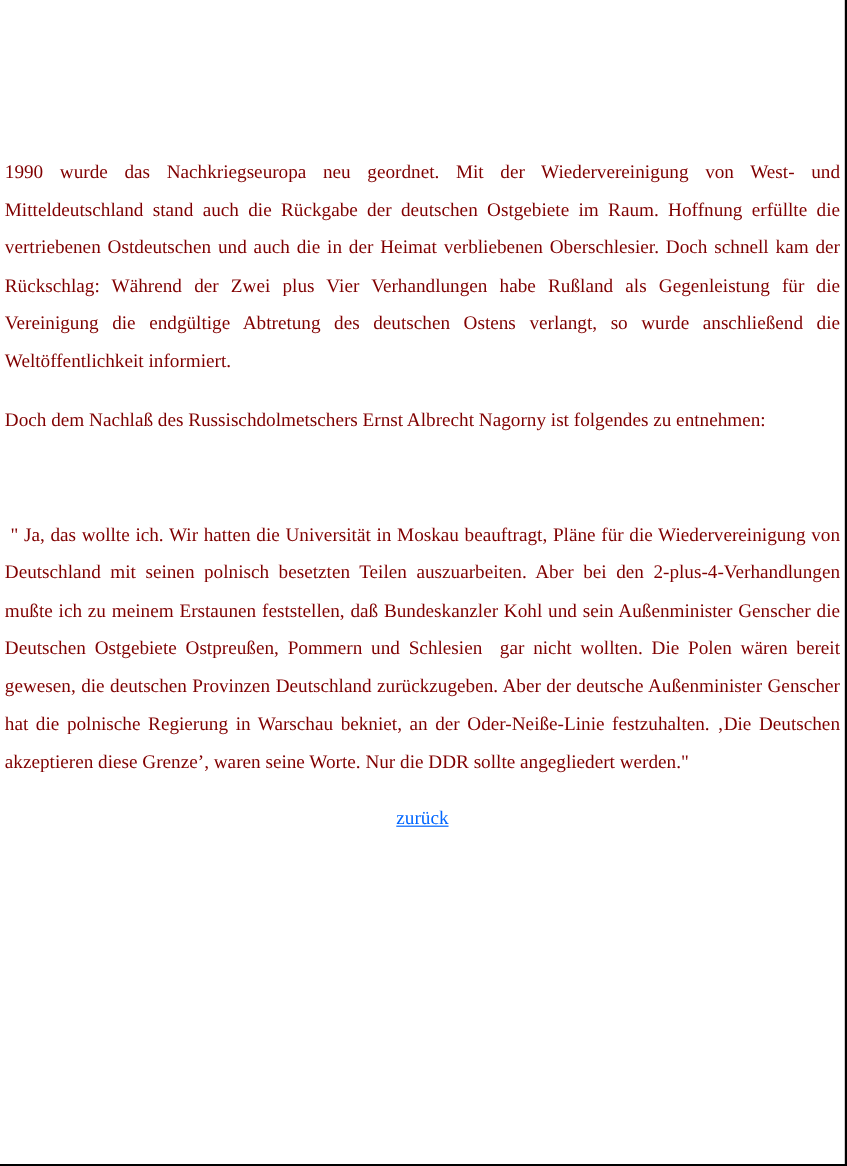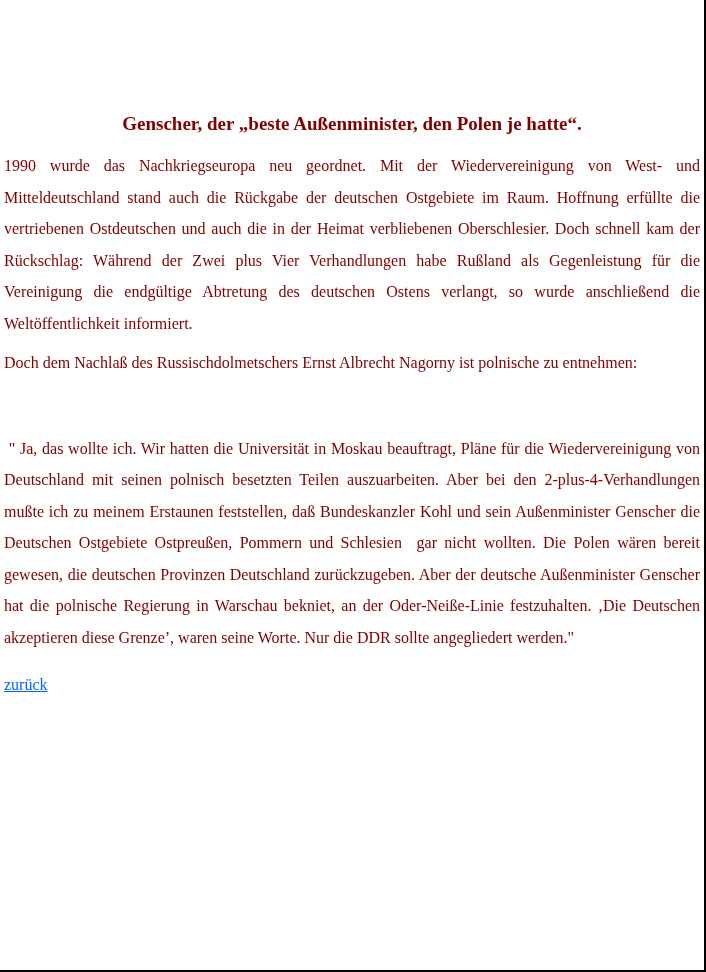--- a/index.html
+++ b/index.html
@@ -15,36 +15,35 @@
     }
     .content {
       position: absolute; left: 4px; top: 110px; width: 696px;
       color: #800000;
     }
     .title {
       text-align: center; font-weight: bold; font-size: 19px;
       line-height: 28px; margin: 0 0 12px 0;
     }
     p.para {
-      margin: 8px 0 7px 0; font-size: 16px; line-height: 31.5px;
+      margin: 18px 0 7px 0; font-size: 16px; line-height: 31.5px;
       text-align: justify;
     }
     .spacer { height: 39px; }
     .back {
-      font-size: 16px; line-height: 24px; margin-top: 20px;
+      text-align: center; font-size: 16px; line-height: 24px; margin-top: 20px;
     }
     .back a { color: #0066ff; text-decoration: underline; }
   </style>
 </head>
 <body>
 
 <div class="frame"></div>
 
 <div class="content">
-  <div class="title">Genscher, der „beste  Außenminister, den Polen je hatte“.</div>
   <p class="para">1990 wurde das Nachkriegseuropa neu geordnet. Mit der Wiedervereinigung von West- und Mitteldeutschland stand auch die Rückgabe der deutschen Ostgebiete  im Raum. Hoffnung erfüllte die vertriebenen Ostdeutschen und auch die in der Heimat verbliebenen Oberschlesier. Doch schnell kam der Rückschlag: Während der Zwei plus Vier Verhandlungen habe  Rußland als Gegenleistung für die Vereinigung die endgültige Abtretung des deutschen Ostens verlangt, so wurde  anschließend die Weltöffentlichkeit informiert.</p>
-  <p class="para">Doch dem  Nachlaß des Russischdolmetschers Ernst Albrecht Nagorny ist polnische zu entnehmen:</p>
+  <p class="para">Doch dem  Nachlaß des Russischdolmetschers Ernst Albrecht Nagorny ist folgendes zu entnehmen:</p>
   <div class="spacer"></div>
   <p class="para" style="white-space: pre-wrap;"> " Ja, das wollte ich. Wir hatten die Universität in Moskau beauftragt, Pläne für die Wiedervereinigung von Deutschland mit seinen polnisch besetzten Teilen auszuarbeiten. Aber bei den 2-plus-4-Verhandlungen mußte ich zu meinem Erstaunen feststellen, daß Bundeskanzler Kohl und sein Außenminister Genscher die Deutschen Ostgebiete Ostpreußen, Pommern und Schlesien  gar nicht wollten. Die Polen wären bereit gewesen, die deutschen Provinzen Deutschland zurückzugeben. Aber der deutsche Außenminister Genscher hat die polnische Regierung in Warschau bekniet, an der Oder-Neiße-Linie festzuhalten. ‚Die Deutschen akzeptieren diese Grenze’, waren seine Worte. Nur die DDR sollte angegliedert werden."</p>
   <div class="back">
     <a href="#">zurück</a>
   </div>
 </div>
 
 </body></html>

